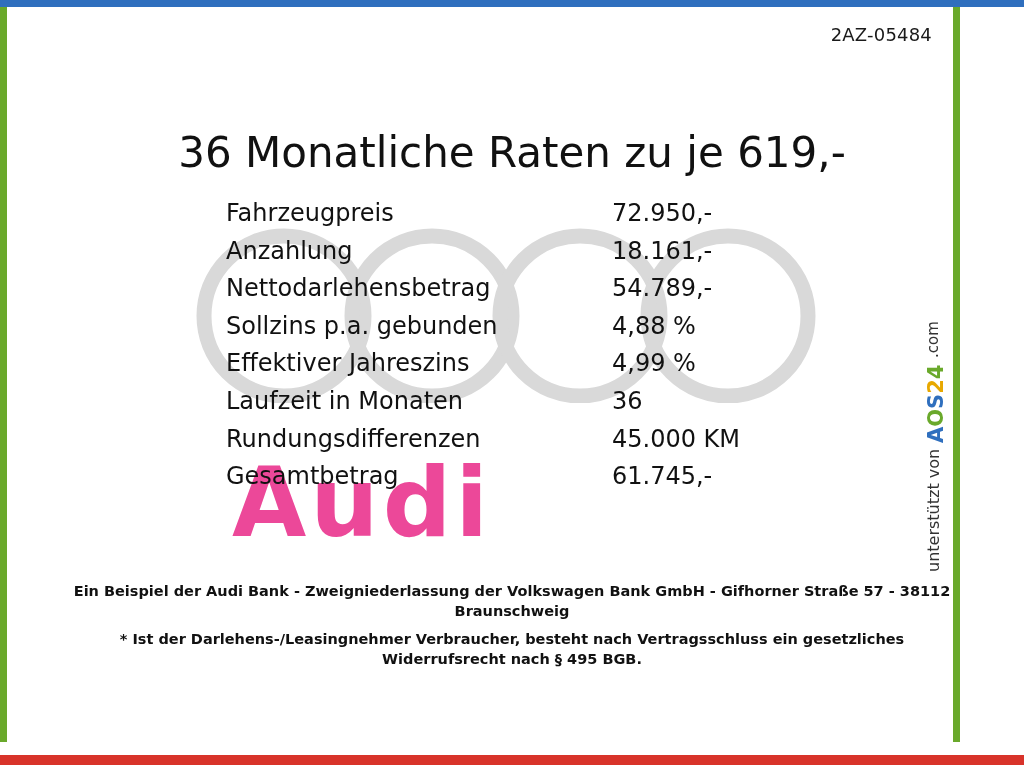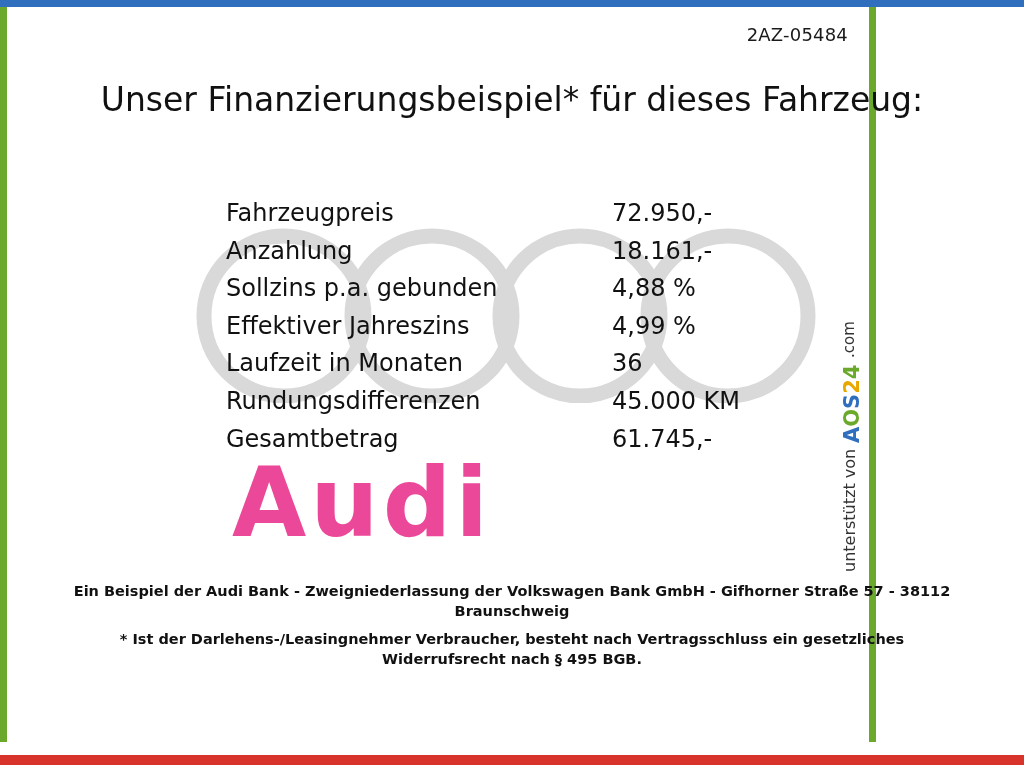--- a/index.html
+++ b/index.html
@@ -4,21 +4,21 @@
 <style>
   * { box-sizing: border-box; margin: 0; padding: 0; }
   html, body {
     width: 1024px; height: 765px;
     font-family: "DejaVu Sans", sans-serif;
     background: #ffffff;
     overflow: hidden;
   }
   .page {
     position: relative;
-    width: 876px; height: 765px;
+    width: 960px; height: 765px;
     background: #ffffff;
   }
 
   
   .bar-top-blue {
     position: absolute; left: 0; top: 0; width: 1024px; height: 7px;
     background: #2f6fbe;
   }
   .bar-left-green {
     position: absolute; left: 0; top: 7px; width: 7px; height: 735px;
@@ -163,31 +163,35 @@
         <circle cx="88" cy="88" r="80"></circle>
         <circle cx="236" cy="88" r="80"></circle>
         <circle cx="384" cy="88" r="80"></circle>
         <circle cx="532" cy="88" r="80"></circle>
       </g>
     </svg>
   </div>
 
   <div class="audi-word">Audi</div>
 
-  <div class="headline">Unser Finanzierungsbeispiel* für dieses Fahrzeug:</div>
+  <div class="subheadline">36 Monatliche Raten zu je 619,-</div>
 
   <table class="fin-table">
     <tbody>
       <tr>
         <td class="label">Fahrzeugpreis</td>
         <td class="value">72.950,-</td>
       </tr>
       <tr>
         <td class="label">Anzahlung</td>
         <td class="value">18.161,-</td>
+      </tr>
+      <tr>
+        <td class="label">Nettodarlehensbetrag</td>
+        <td class="value">54.789,-</td>
       </tr>
       <tr>
         <td class="label">Sollzins p.a. gebunden</td>
         <td class="value">4,88 %</td>
       </tr>
       <tr>
         <td class="label">Effektiver Jahreszins</td>
         <td class="value">4,99 %</td>
       </tr>
       <tr>

